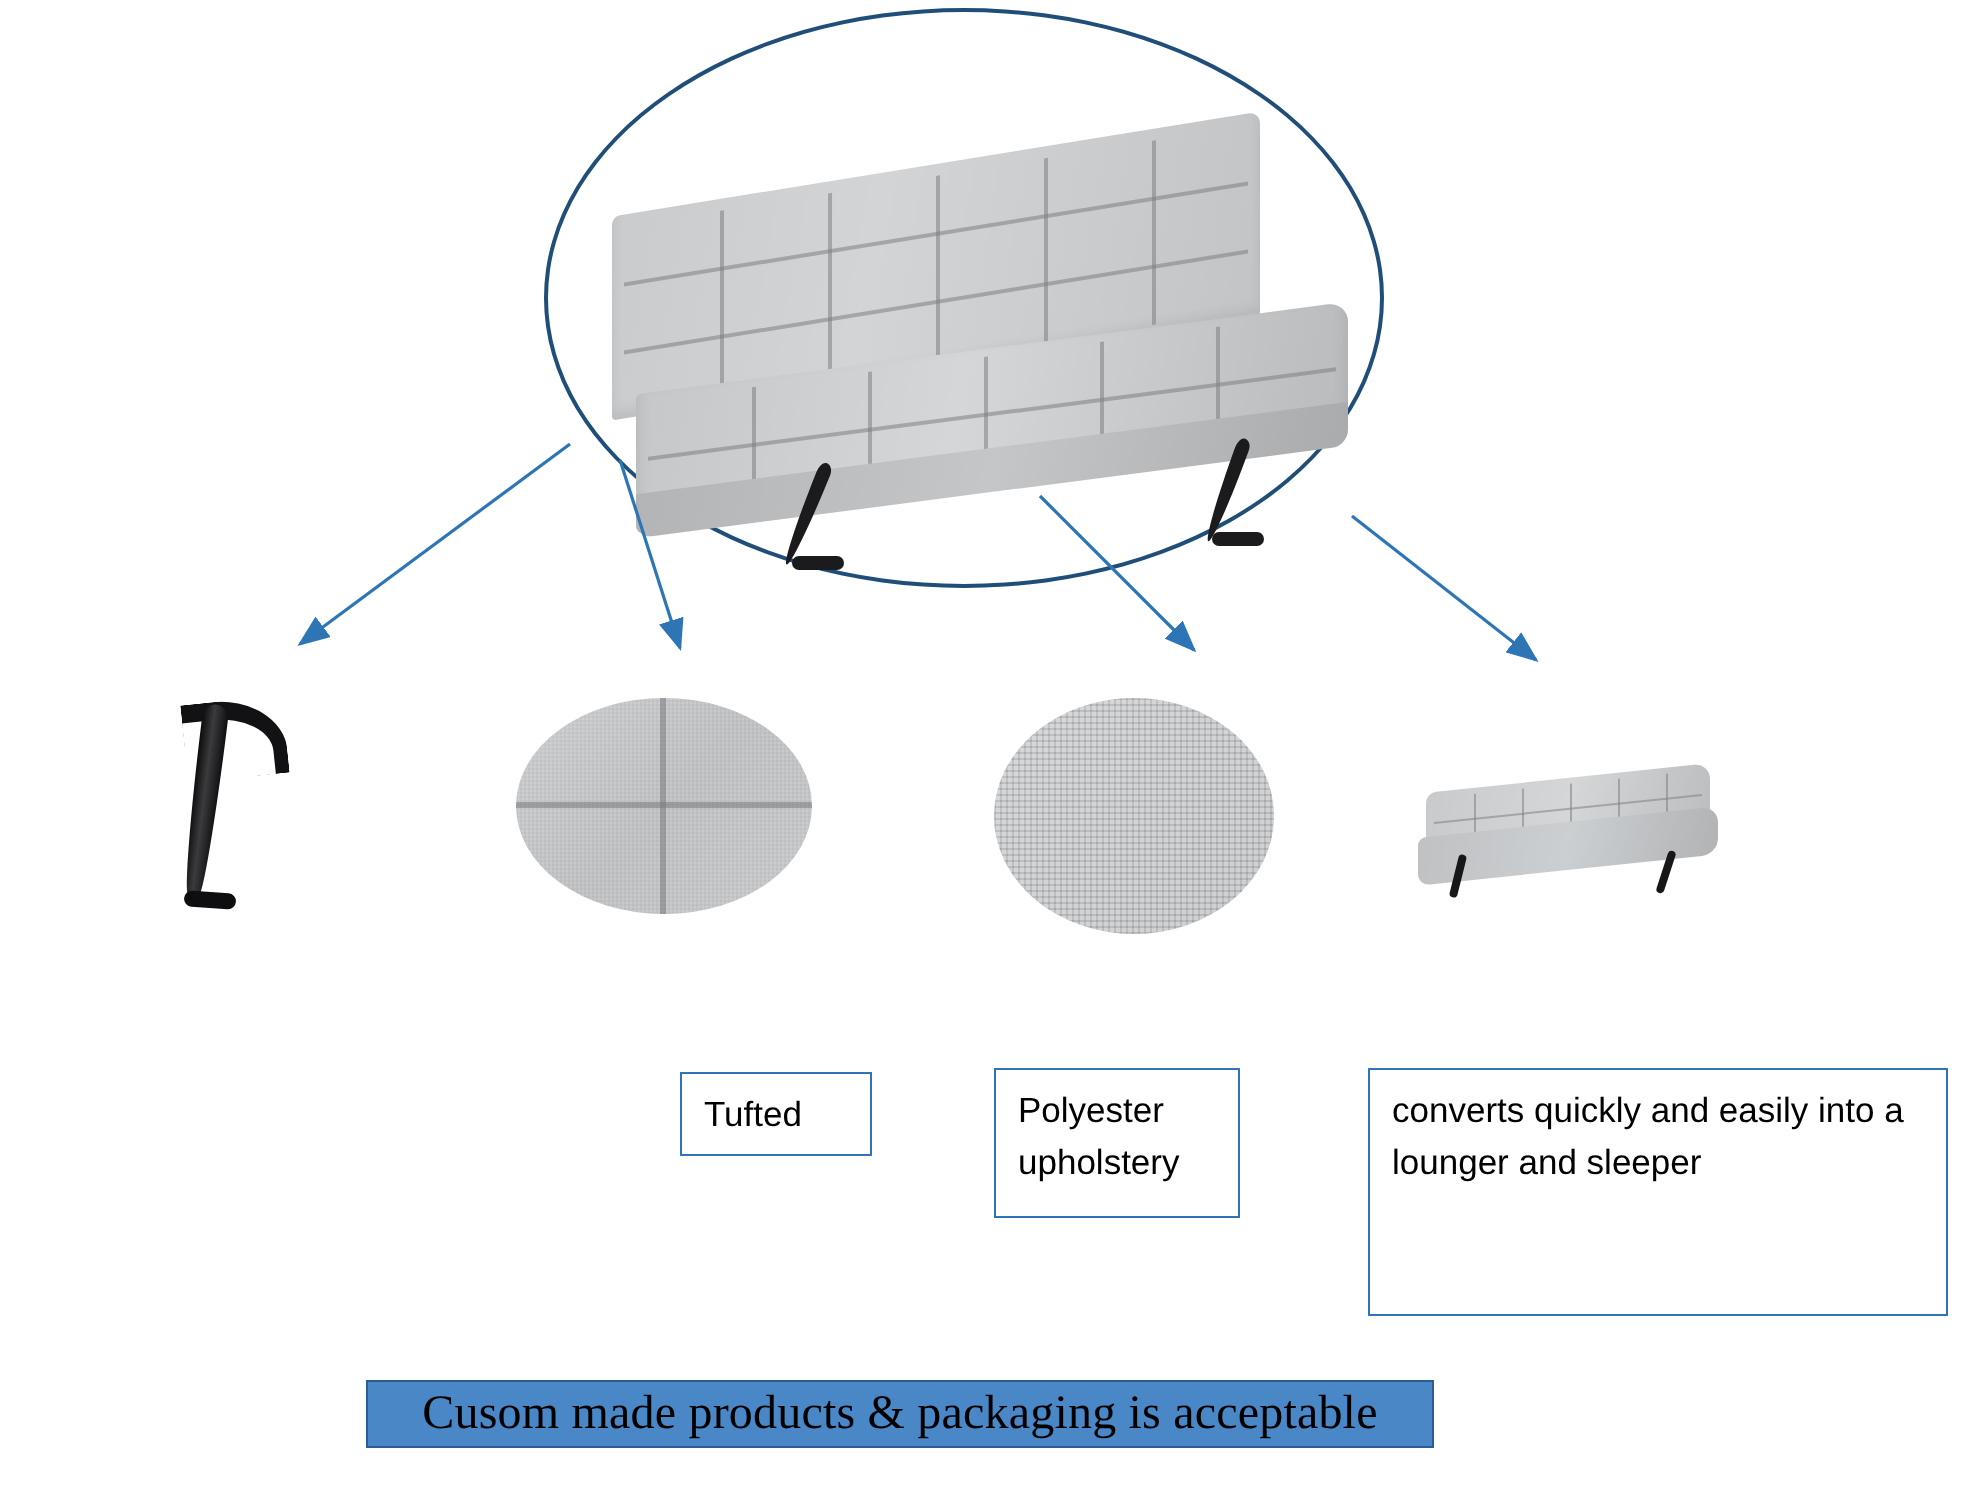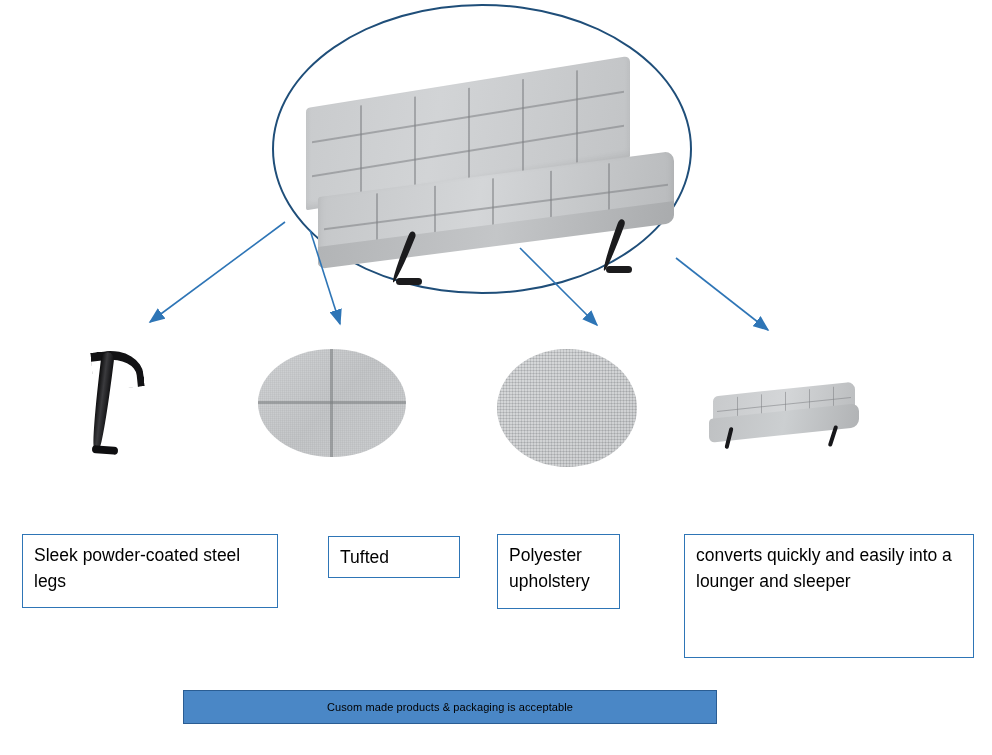--- a/index.html
+++ b/index.html
@@ -185,37 +185,38 @@
     position: absolute;
     border: 1.6px solid #2e75b6;
     background: #ffffff;
     box-sizing: border-box;
     color: #000000;
     font-size: 17.5px;
     line-height: 1.5;
     padding: 7px 10px 7px 11px;
   }
   #caption-legs { left: 22px; top: 534px; width: 256px; height: 74px; }
-  #caption-tufted { left: 328px; top: 536px; width: 132px; height: 42px; }
+  #caption-tufted { left: 340px; top: 536px; width: 96px; height: 42px; }
   #caption-polyester { left: 497px; top: 534px; width: 123px; height: 75px; }
   #caption-converts { left: 684px; top: 534px; width: 290px; height: 124px; }
 
   
   #banner {
     left: 183px; top: 690px;
     width: 534px; height: 34px;
     background: #4a87c6;
     border: 1.4px solid #2a5d93;
     box-sizing: border-box;
     color: #000000;
-    font-size: 11px;
+    font-size: 24px;
     display: flex;
     align-items: center;
     justify-content: center;
     letter-spacing: 0.1px;
+    font-family: Liberation Serif, serif;
   }
 </style>
 </head>
 <body>
 
 <div class="stage">
 
   <div class="abs" id="hero-ellipse"></div>
 
   <div class="abs sofa-hero">
@@ -281,20 +282,19 @@
         <div class="tuft-v" style="left:96px;top:3px;width:1px;height:24px;"></div>
         <div class="tuft-v" style="left:120px;top:3px;width:1px;height:24px;"></div>
         <div class="tuft-h" style="left:4px;top:15px;width:134px;height:1px;"></div>
       </div>
     </div>
     <div class="flat-sofa-base"></div>
     <div class="flat-leg" style="left:126px;top:42px;transform:rotate(18deg);"></div>
     <div class="flat-leg" style="left:22px;top:44px;transform:rotate(14deg);"></div>
   </div>
 
-  <div class="caption" id="caption-legs">Sleek powder-coated steel legs</div>
   <div class="caption" id="caption-tufted">Tufted</div>
   <div class="caption" id="caption-polyester">Polyester upholstery</div>
   <div class="caption" id="caption-converts"> converts quickly and easily into a lounger and sleeper</div>
 
   <div class="abs" id="banner">Cusom  made products &amp; packaging is acceptable</div>
 
 </div>
 
 </body></html>

